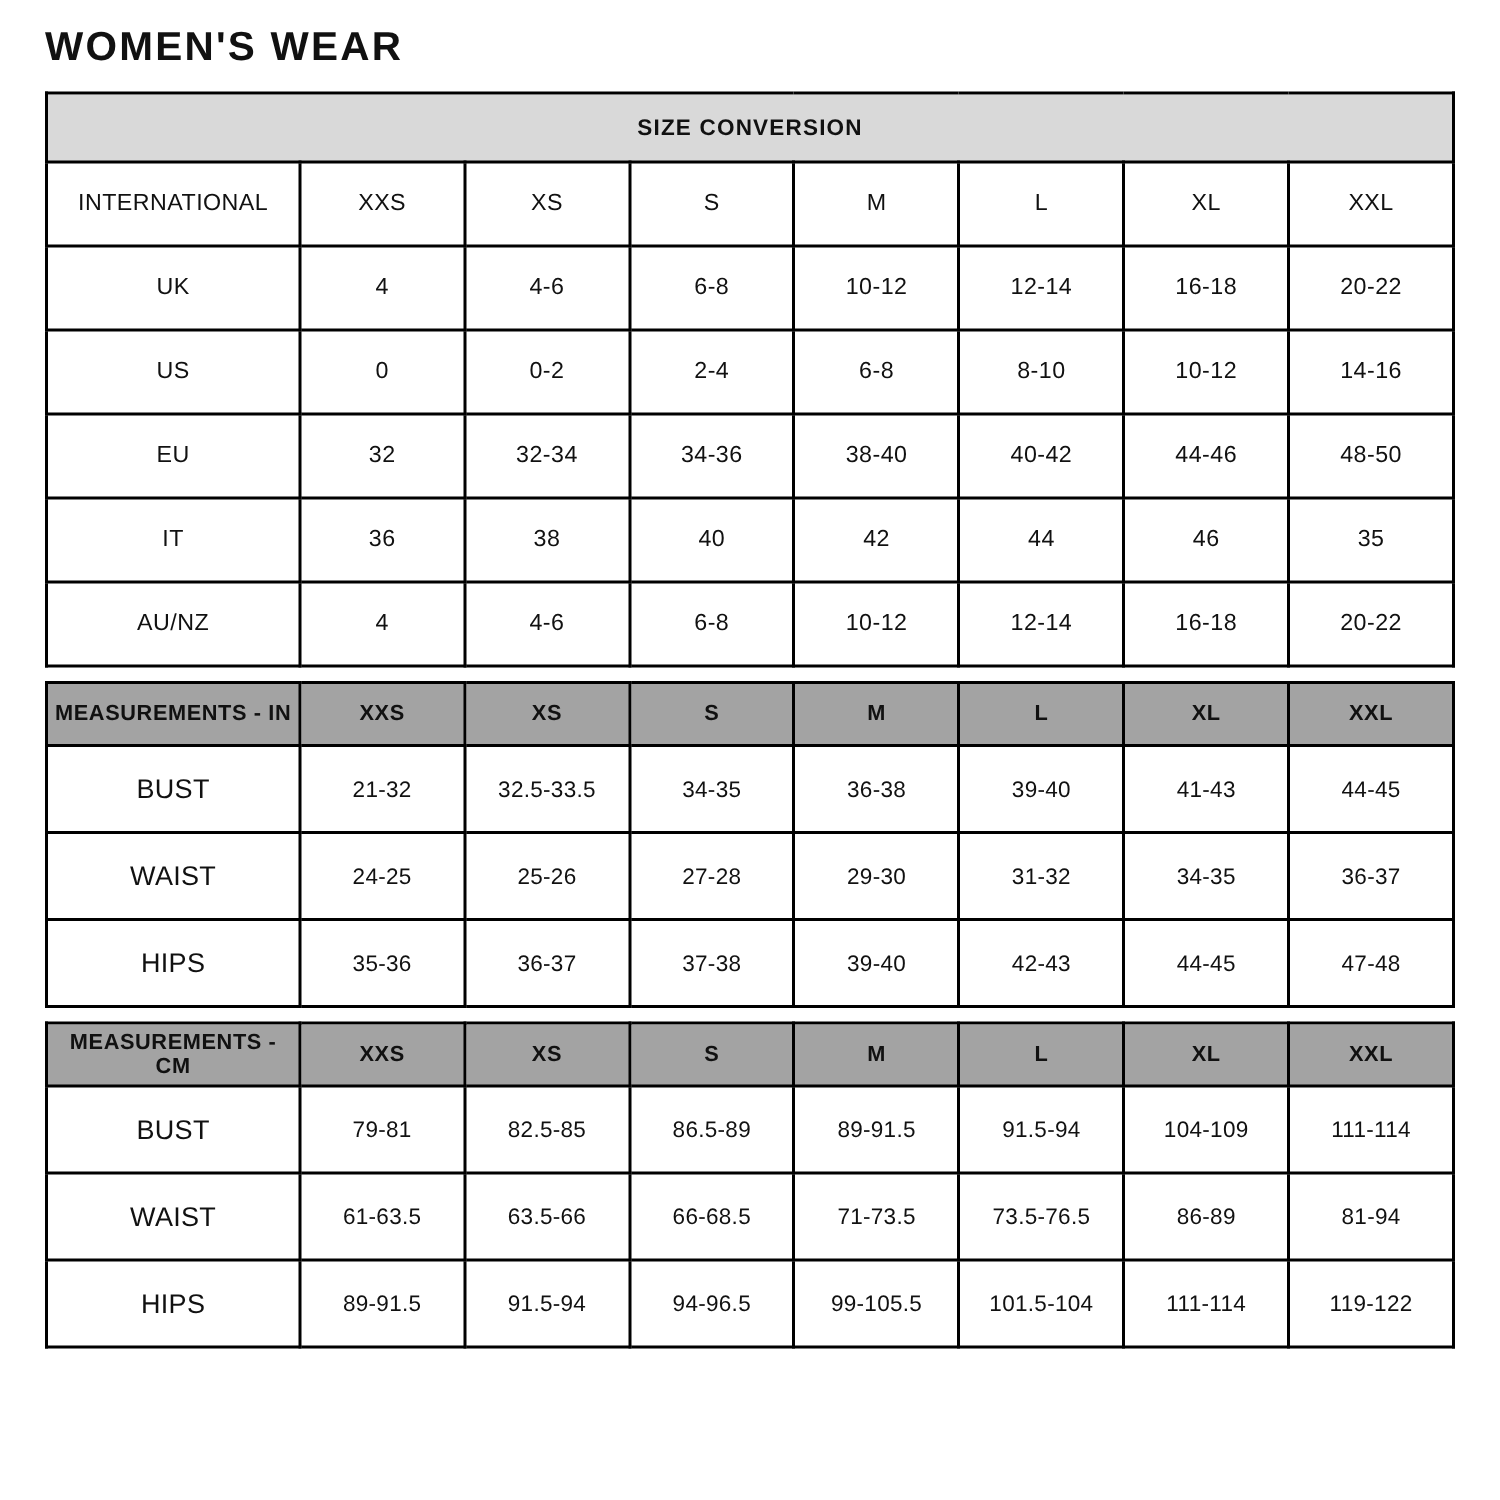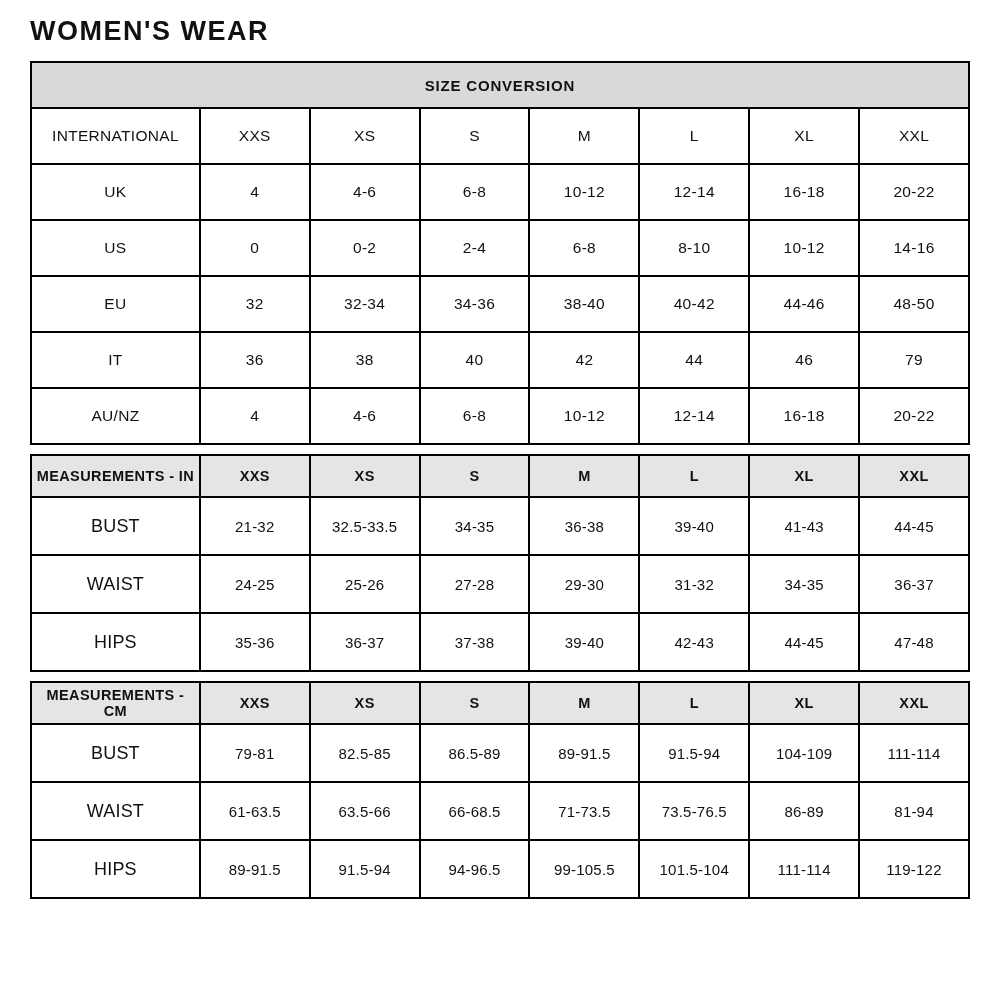--- a/index.html
+++ b/index.html
@@ -44,21 +44,21 @@
   .t1 th.plain, .t1 td {
     height: 56px;
     font-size: 15.5px;
     font-weight: 500;
     letter-spacing: 0.3px;
     border-radius: 10px;
   }
   .t1 th.plain { background: #ffffff; font-weight: 500; }
   
   .tm th.shaded {
-    background: #e5e5e5;
+    background: #a3a3a3;
     height: 42px;
     font-size: 14.5px;
     font-weight: bold;
     letter-spacing: 0.4px;
   }
   .tm td {
     height: 58px;
     font-size: 15px;
     font-weight: 500;
     letter-spacing: 0.2px;
@@ -132,21 +132,21 @@
           <td class="data-cell">48-50</td>
         </tr>
         <tr>
           <td class="row-label">IT</td>
           <td class="data-cell">36</td>
           <td class="data-cell">38</td>
           <td class="data-cell">40</td>
           <td class="data-cell">42</td>
           <td class="data-cell">44</td>
           <td class="data-cell">46</td>
-          <td class="data-cell">79</td>
+          <td class="data-cell">35</td>
         </tr>
         <tr>
           <td class="row-label">AU/NZ</td>
           <td class="data-cell">4</td>
           <td class="data-cell">4-6</td>
           <td class="data-cell">6-8</td>
           <td class="data-cell">10-12</td>
           <td class="data-cell">12-14</td>
           <td class="data-cell">16-18</td>
           <td class="data-cell">20-22</td>

